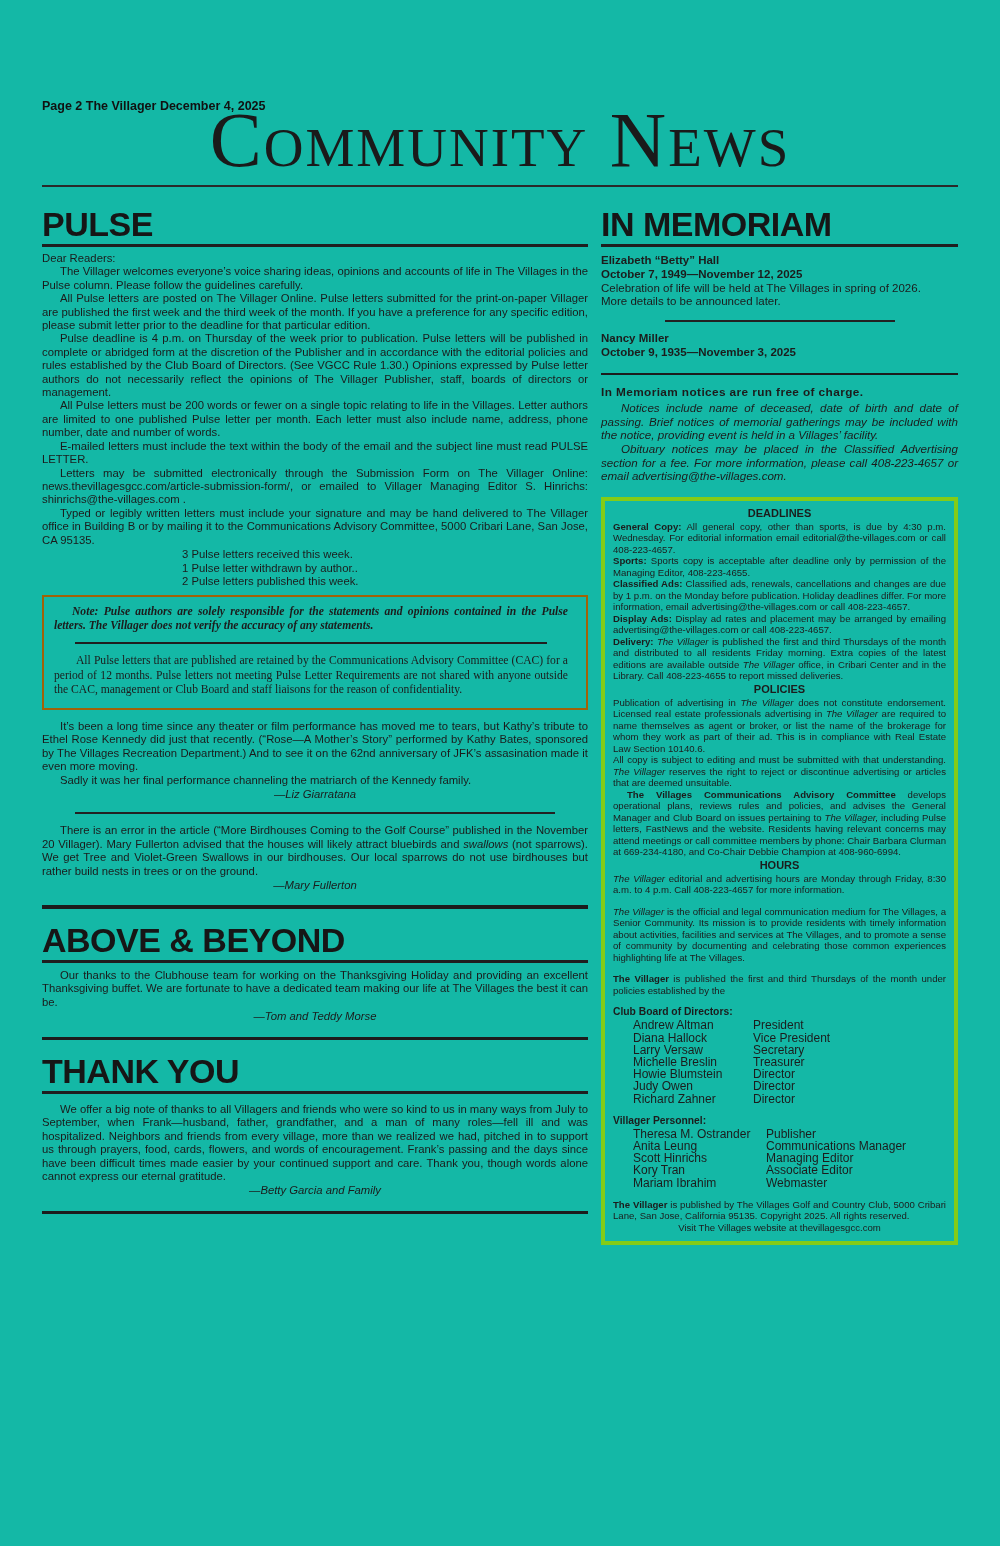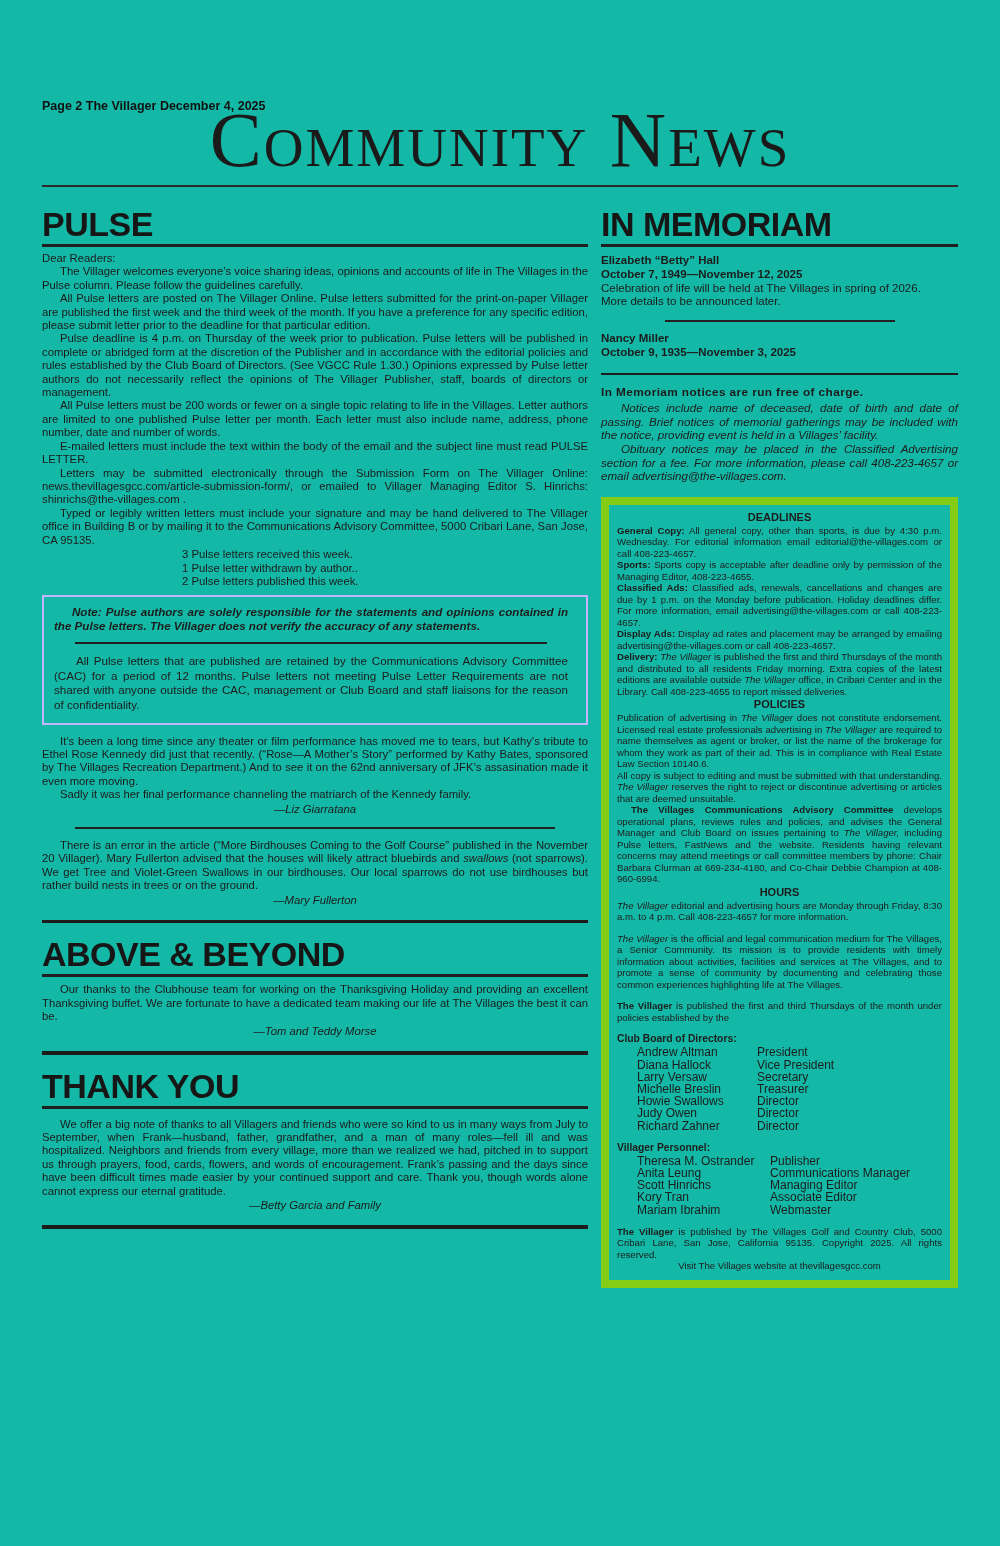--- a/index.html
+++ b/index.html
@@ -43,23 +43,24 @@
     line-height:1.0;
     transform-origin:left;
   }
   .col-l p, .col-r p{margin:0;}
   .body-text{font-size:11.3px;line-height:13.4px;text-align:justify;color:#1b1b1b;}
   .ind{text-indent:18px;}
   .counts{padding-left:140px;margin:1px 0 6px 0;}
   .counts div{font-size:11.3px;line-height:13.6px;}
 
   .notebox{
-    border:2px solid #c4b5fd;
+    border:2px solid #a16207;
     padding:8px 18px 10px 10px;
     margin:4px 0 10px 0;
+    font-family:Liberation Serif, serif;
   }
   .note{
     font-size:11.6px;line-height:14.2px;
     font-weight:bold;font-style:italic;
     text-align:justify;
     text-indent:18px;
   }
   .note-rule{height:2px;background:#1f1f1f;width:92%;margin:9px auto 10px auto;}
   .notebox .ret{font-size:11.6px;line-height:14.6px;text-align:justify;text-indent:22px;}
 
@@ -76,21 +77,21 @@
   
   .notice{text-align:left;font-size:11.5px;line-height:13.8px;margin-top:7px;}
   .notice .nb{font-weight:bold;}
   .rule-short{height:2px;background:#222;width:230px;margin:11px auto 10px auto;}
   .rule-thick2{height:2.5px;background:#1c1c1c;margin:13px 0 10px 0;}
   .free-head{font-size:11.8px;font-weight:bold;letter-spacing:0.4px;}
   .free{font-size:11.6px;line-height:13.6px;font-style:italic;text-align:justify;}
   .free.ind{text-indent:20px;}
 
   .infobox{
-    border:8px solid #84cc16;
+    border:4px solid #84cc16;
     margin-top:14px;
     padding:5px 8px 8px 8px;
     font-size:9.6px;
   }
   .boxhead{text-align:center;font-weight:bold;font-size:11px;line-height:13px;margin:1px 0 !important;}
   .bp{font-size:9.6px;line-height:11.5px;text-align:justify;}
   .bp.bind{text-indent:14px;}
   .sp{margin-top:10px !important;}
   .subhead{font-weight:bold;font-size:10.3px;line-height:12px;margin-top:10px !important;}
   .roster{padding-left:20px;margin-top:1px;}
@@ -232,21 +233,21 @@
             </div>
           <div class="rrow">
               <span class="rname">Larry Versaw</span>
               <span class="rtitle">Secretary</span>
             </div>
           <div class="rrow">
               <span class="rname">Michelle Breslin</span>
               <span class="rtitle">Treasurer</span>
             </div>
           <div class="rrow">
-              <span class="rname">Howie Swallows</span>
+              <span class="rname">Howie Blumstein</span>
               <span class="rtitle">Director</span>
             </div>
           <div class="rrow">
               <span class="rname">Judy Owen</span>
               <span class="rtitle">Director</span>
             </div>
           <div class="rrow">
               <span class="rname">Richard Zahner</span>
               <span class="rtitle">Director</span>
             </div>

